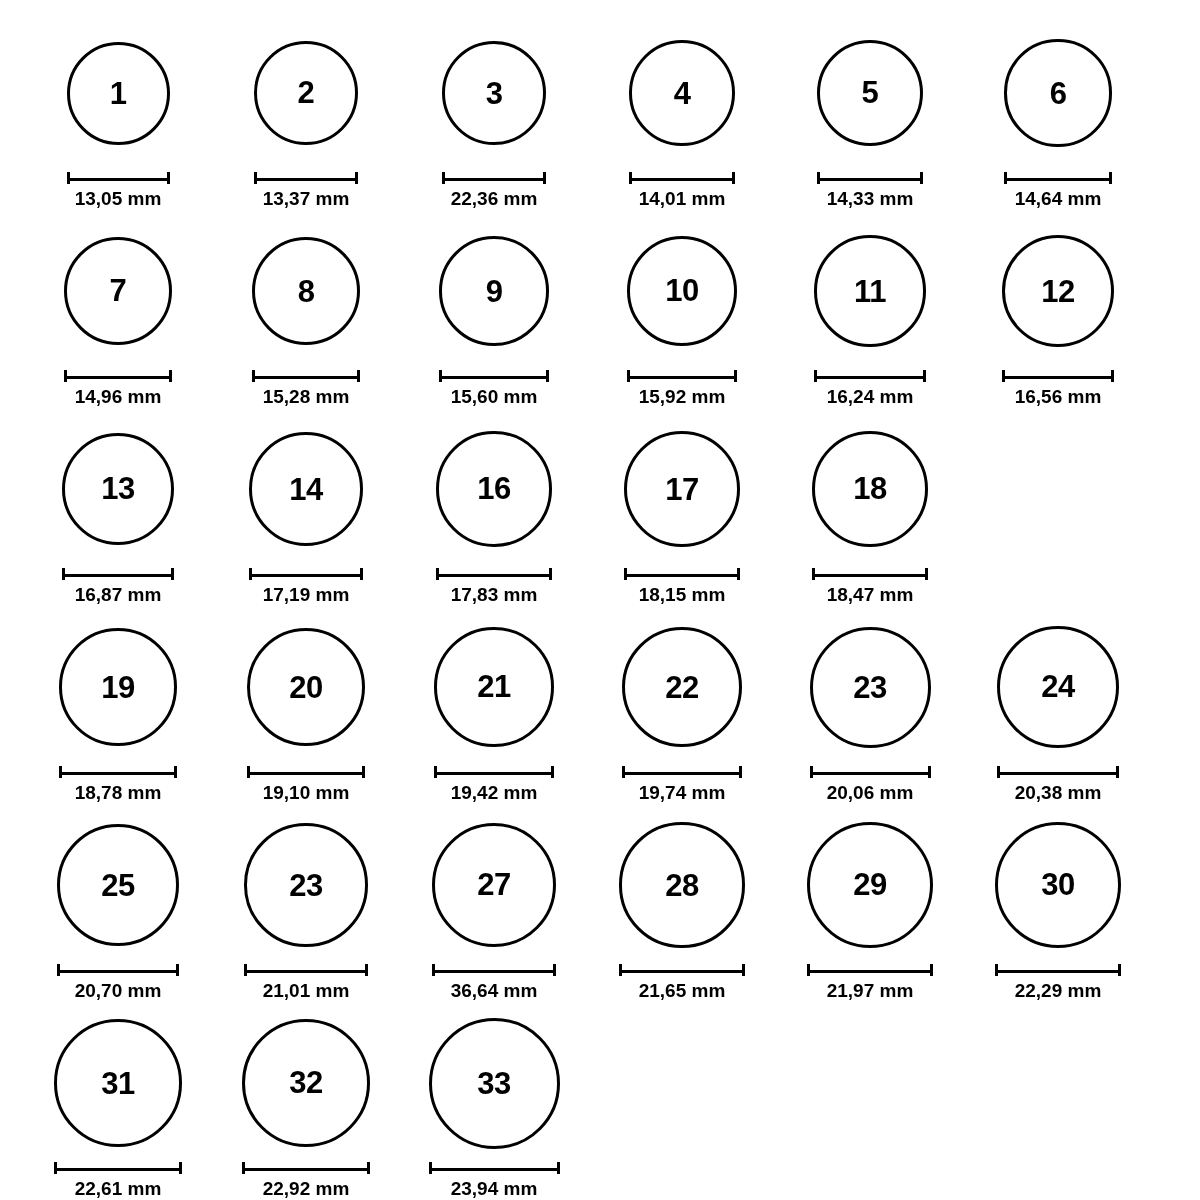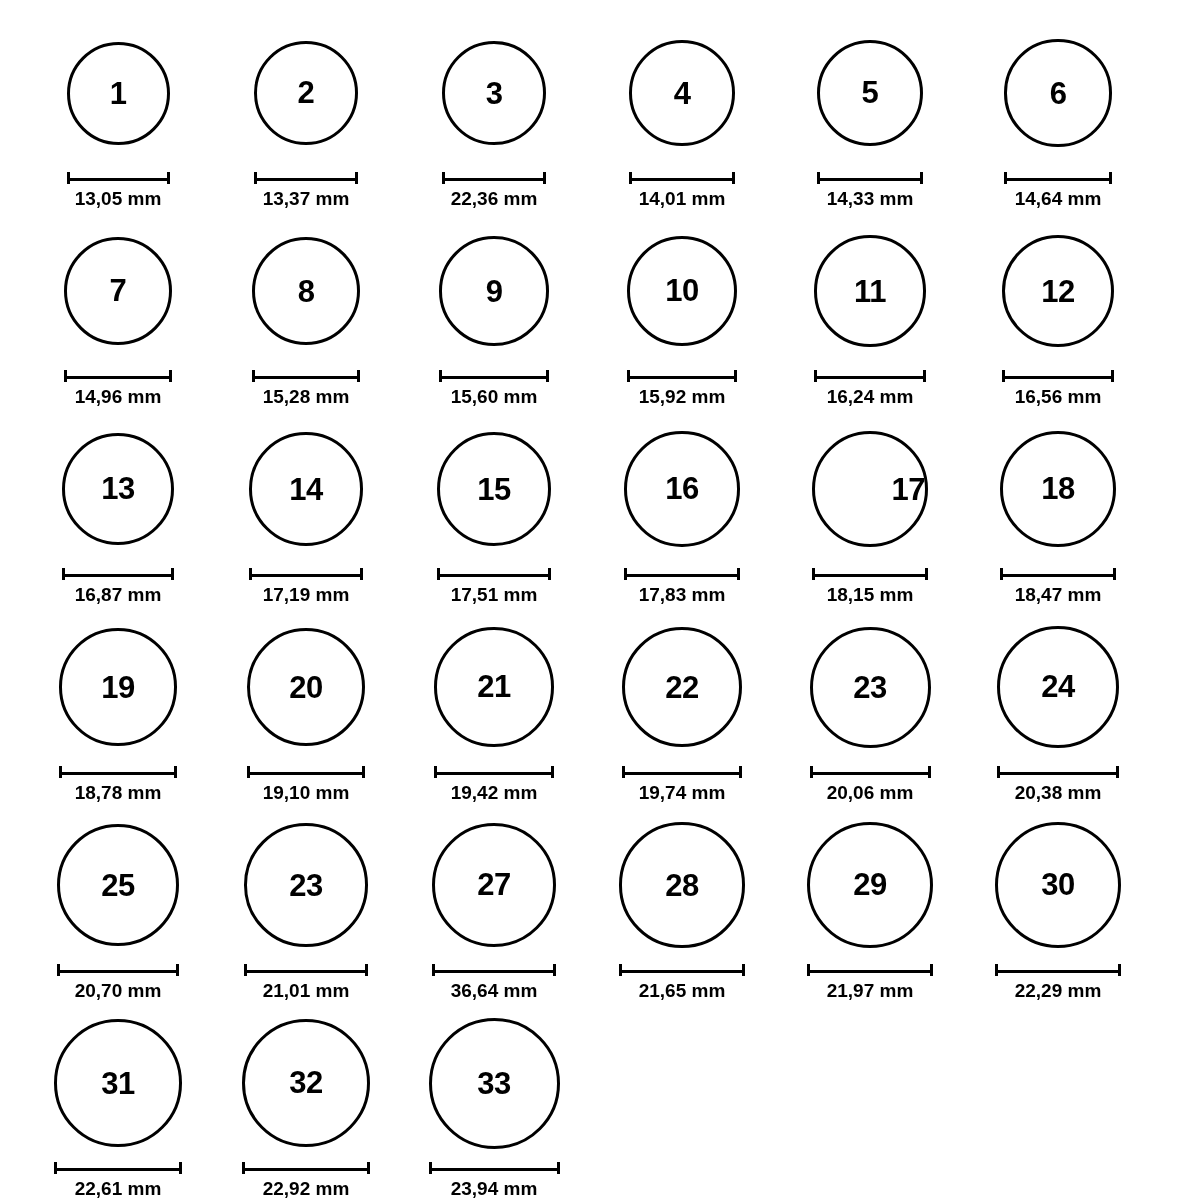--- a/index.html
+++ b/index.html
@@ -307,49 +307,35 @@
         <div class="ring-measure">
           <div class="ring-bar" style="width: 113.6px;">
             <span class="cap left"></span>
             <span class="cap right"></span>
           </div>
           <div class="ring-label">17,19 mm</div>
         </div>
       </div>
       <div class="ring-cell">
         <div class="ring-circle-wrap">
-          <div class="ring-circle" style="width: 114.5px; height: 114.5px;">
-            <span class="ring-number">15</span>
-          </div>
-        </div>
-        <div class="ring-measure">
-          <div class="ring-bar" style="width: 114.5px;">
-            <span class="cap left"></span>
-            <span class="cap right"></span>
-          </div>
-          <div class="ring-label">17,51 mm</div>
-        </div>
-      </div>
-      <div class="ring-cell">
-        <div class="ring-circle-wrap">
           <div class="ring-circle" style="width: 115.3px; height: 115.3px;">
             <span class="ring-number">16</span>
           </div>
         </div>
         <div class="ring-measure">
           <div class="ring-bar" style="width: 115.3px;">
             <span class="cap left"></span>
             <span class="cap right"></span>
           </div>
           <div class="ring-label">17,83 mm</div>
         </div>
       </div>
       <div class="ring-cell">
         <div class="ring-circle-wrap">
-          <div class="ring-circle" style="width: 116.1px; height: 116.1px; justify-content: flex-end;">
+          <div class="ring-circle" style="width: 116.1px; height: 116.1px;">
             <span class="ring-number">17</span>
           </div>
         </div>
         <div class="ring-measure">
           <div class="ring-bar" style="width: 116.1px;">
             <span class="cap left"></span>
             <span class="cap right"></span>
           </div>
           <div class="ring-label">18,15 mm</div>
         </div>

